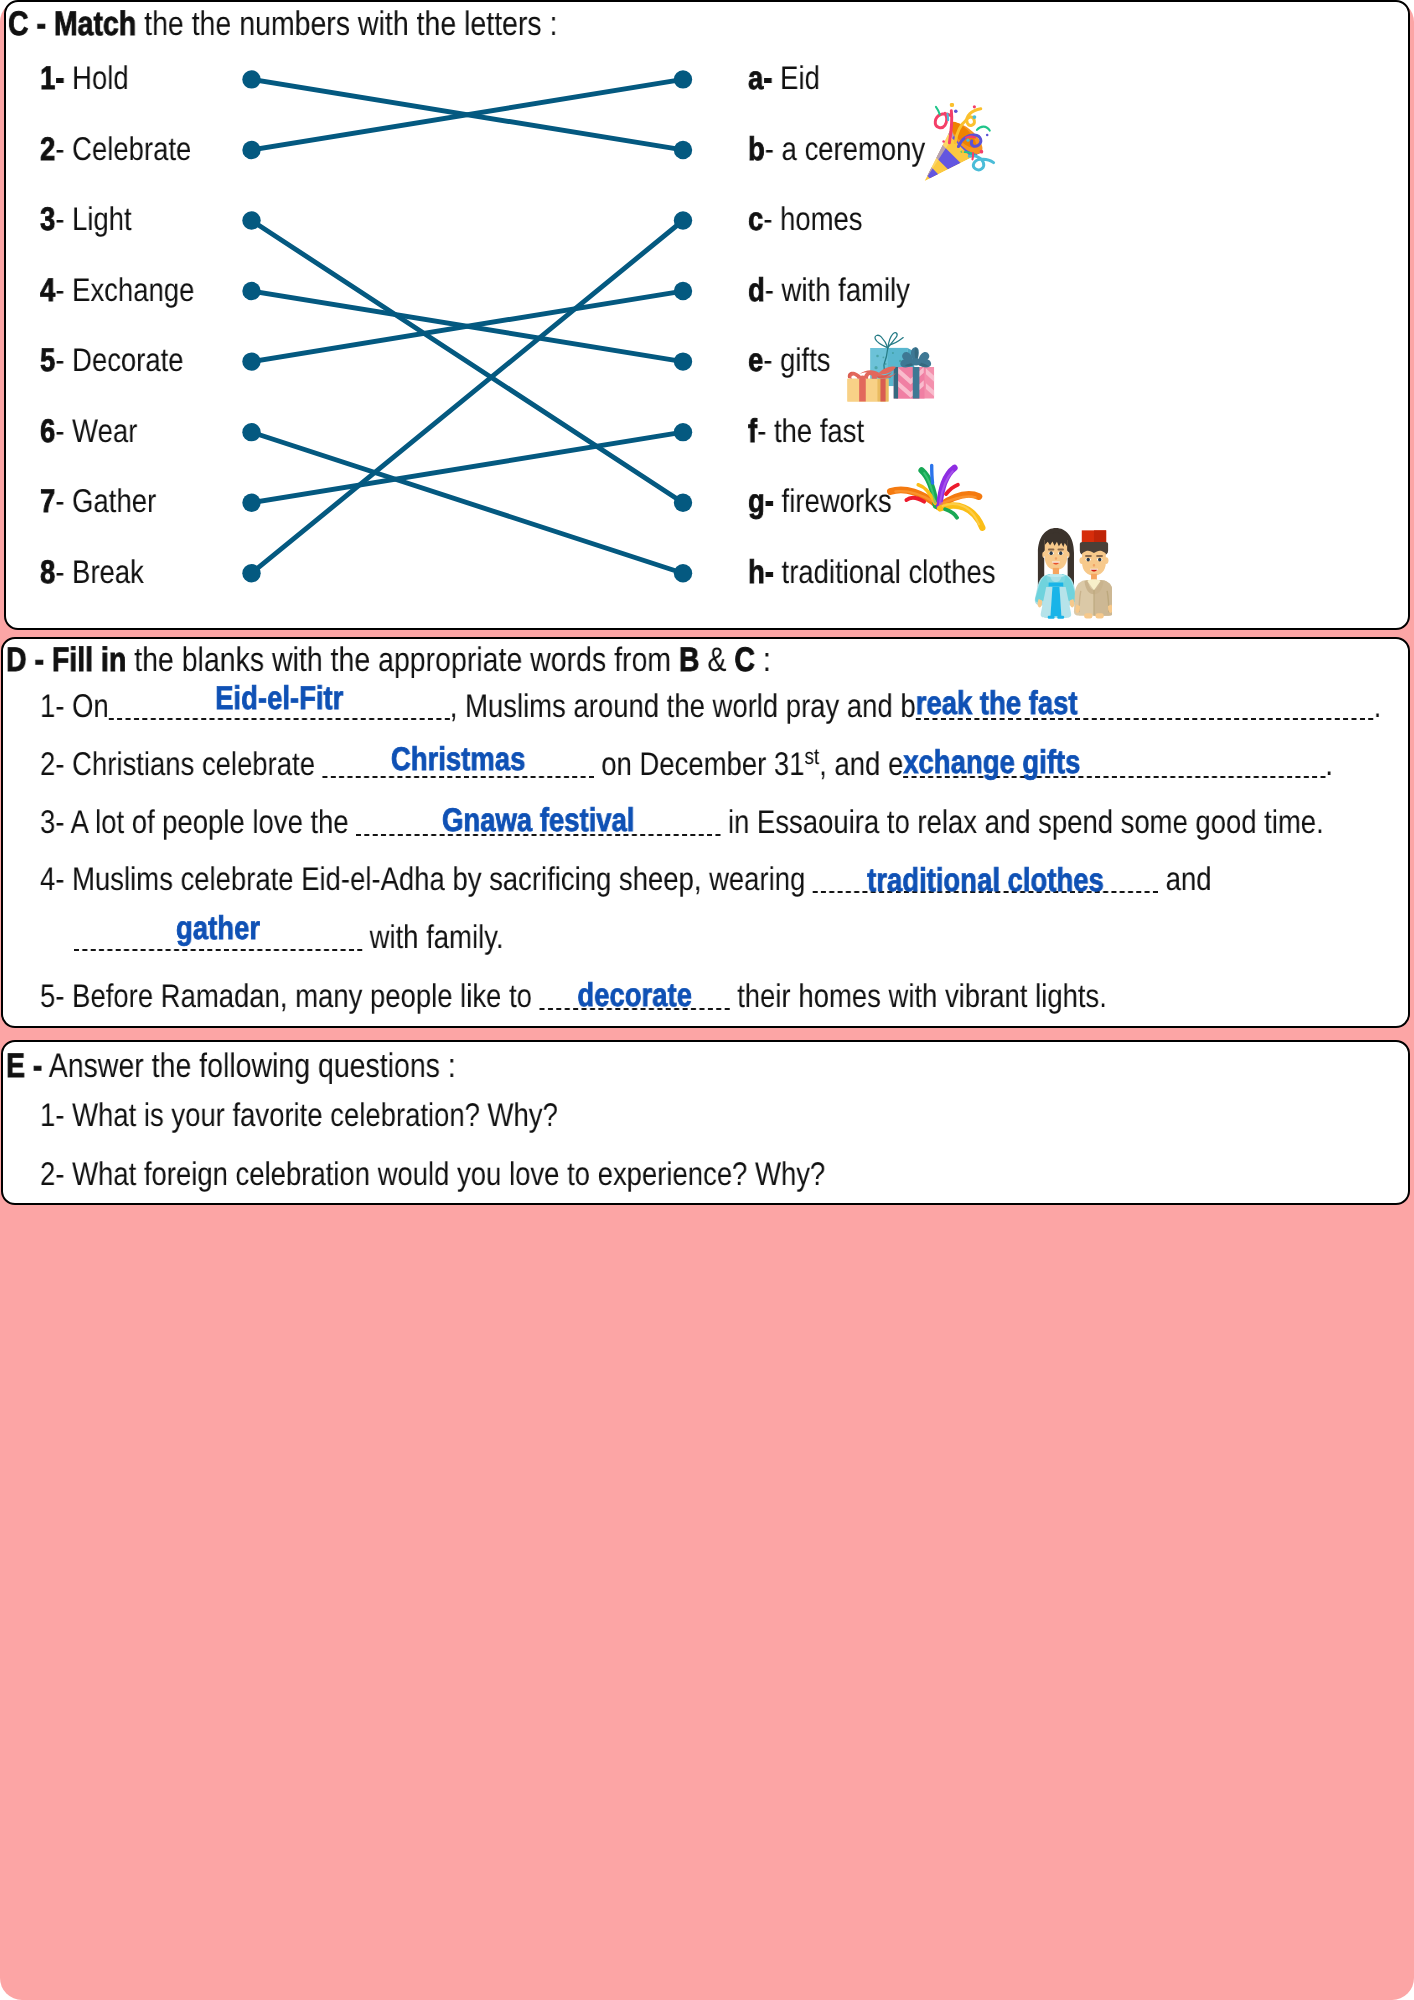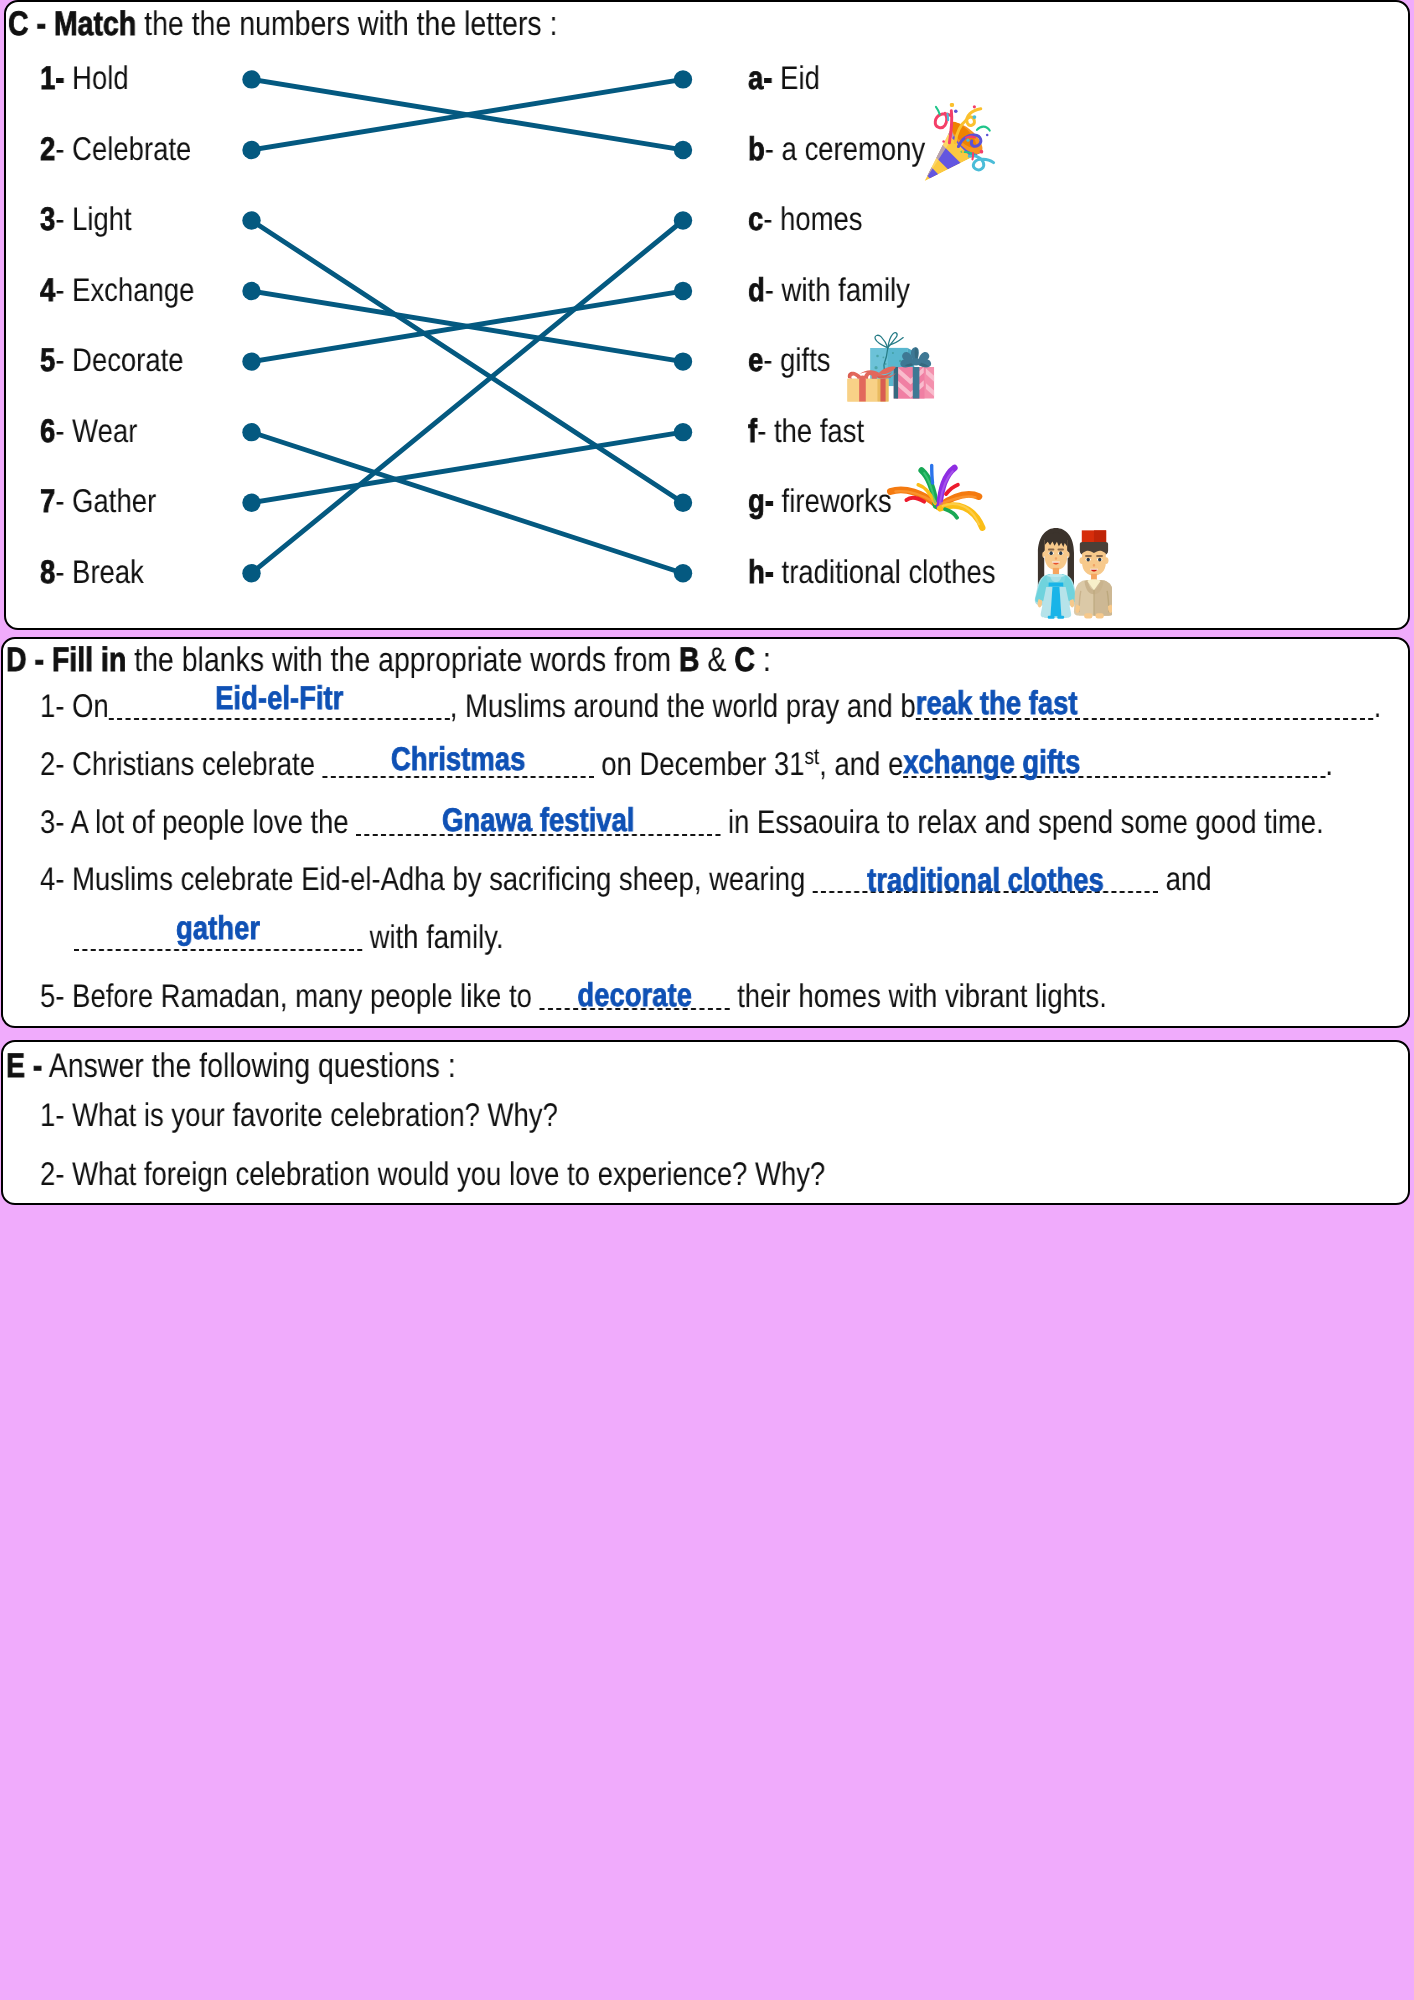--- a/index.html
+++ b/index.html
@@ -1,20 +1,20 @@
 <!DOCTYPE html>
 <html><head>
 <meta charset="utf-8">
 <title>Celebrations worksheet</title>
 <style>
   html,body{margin:0;padding:0;background:#ffffff;}
   body{width:1414px;height:2000px;overflow:hidden;
        font-family:"Liberation Sans",sans-serif;color:#111111;
        -webkit-font-smoothing:antialiased;text-rendering:geometricPrecision;}
-  .page{position:relative;width:1414px;height:2000px;background:#f0abfc;}
+  .page{position:relative;width:1414px;height:2000px;background:#fca5a5;border-radius:22px;}
   .card{position:absolute;border:2px solid #000;border-radius:14px;box-sizing:border-box;background:#fff;}
   #cardC{left:4px;top:0px;width:1406px;height:630px;}
   #cardD{left:1px;top:637px;width:1409px;height:391px;}
   #cardE{left:1px;top:1040px;width:1409px;height:165px;}
 
   
   .row{position:absolute;white-space:nowrap;transform-origin:0 0;
        transform:scaleX(0.838);line-height:0;will-change:transform;
        -webkit-font-smoothing:antialiased;}
   .row *{line-height:0;}

